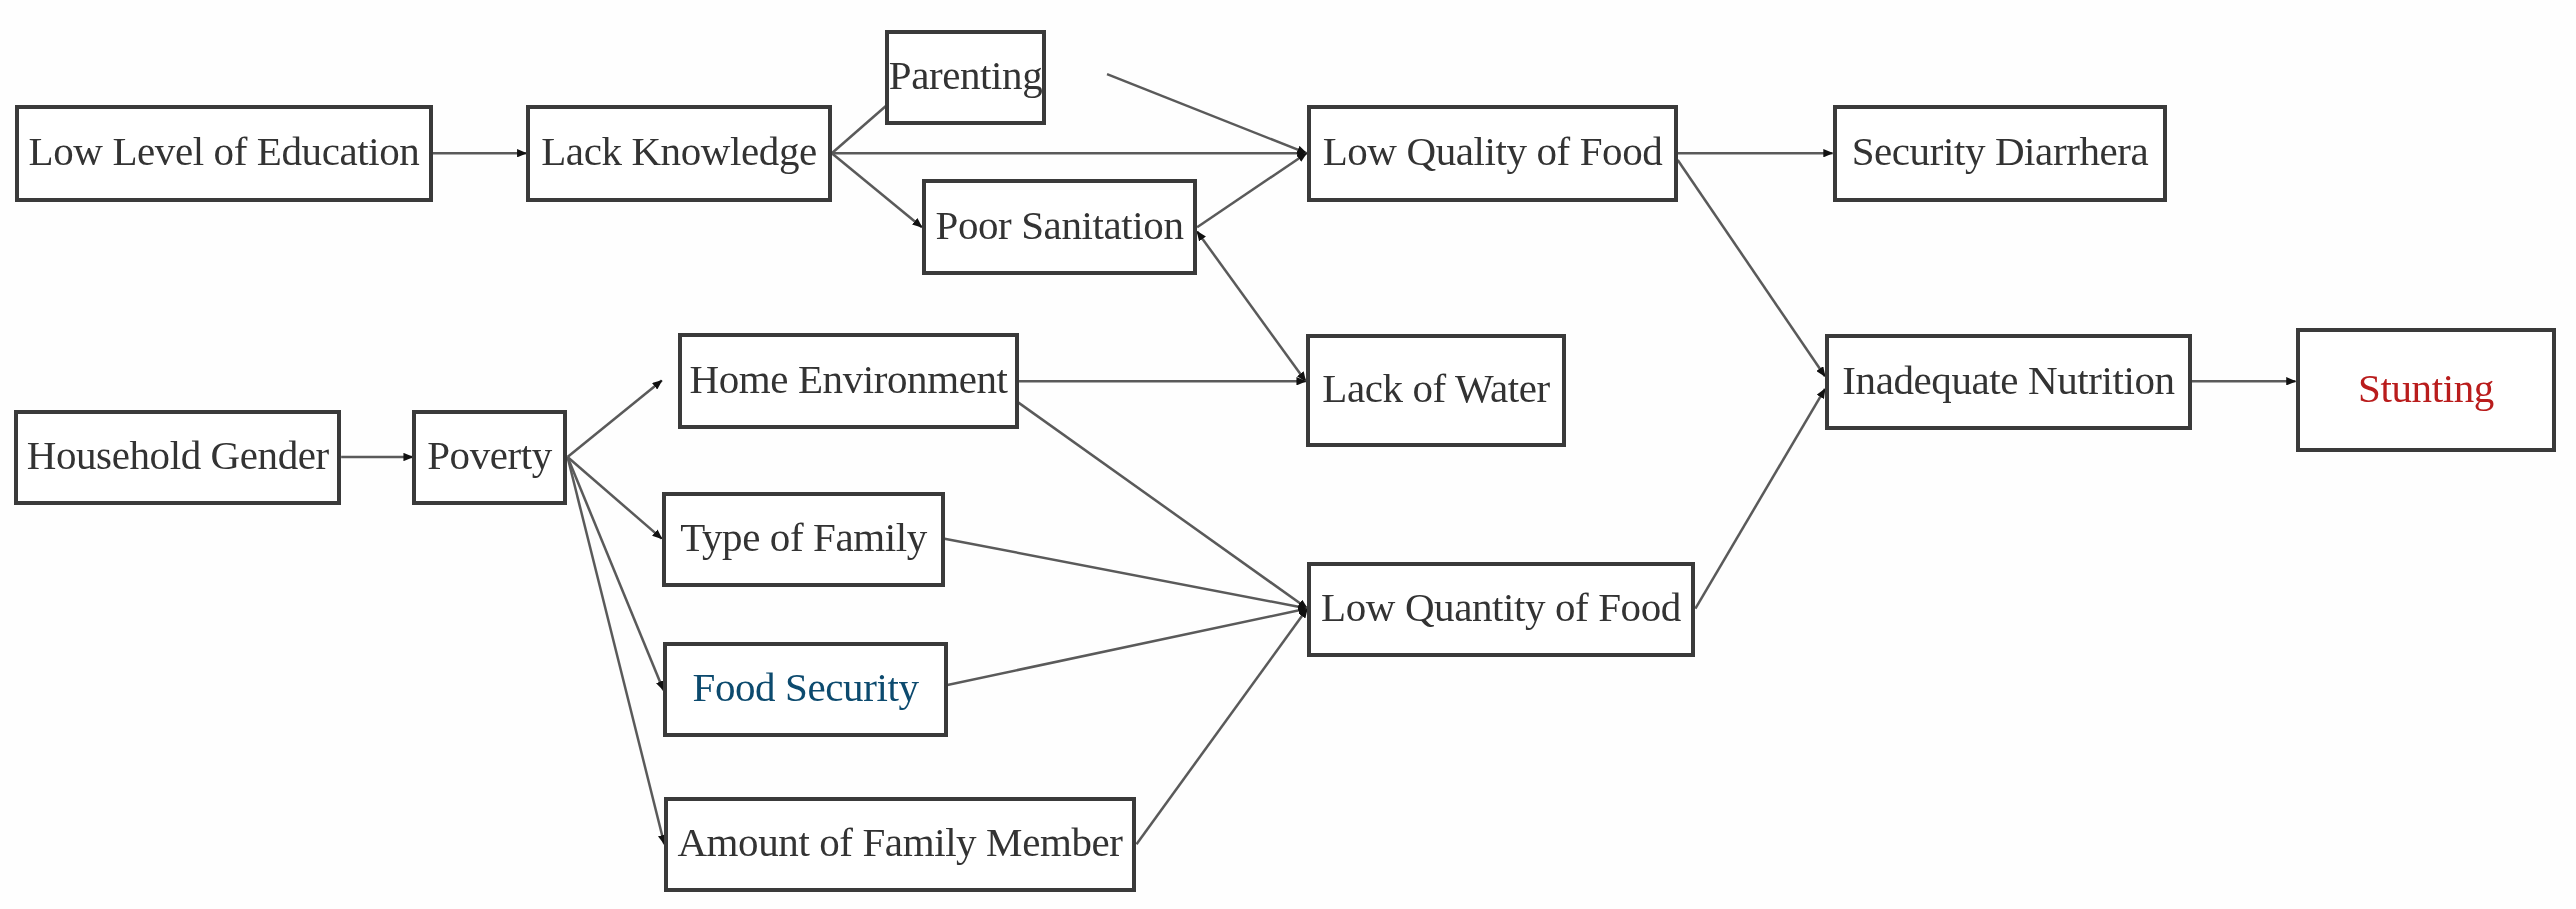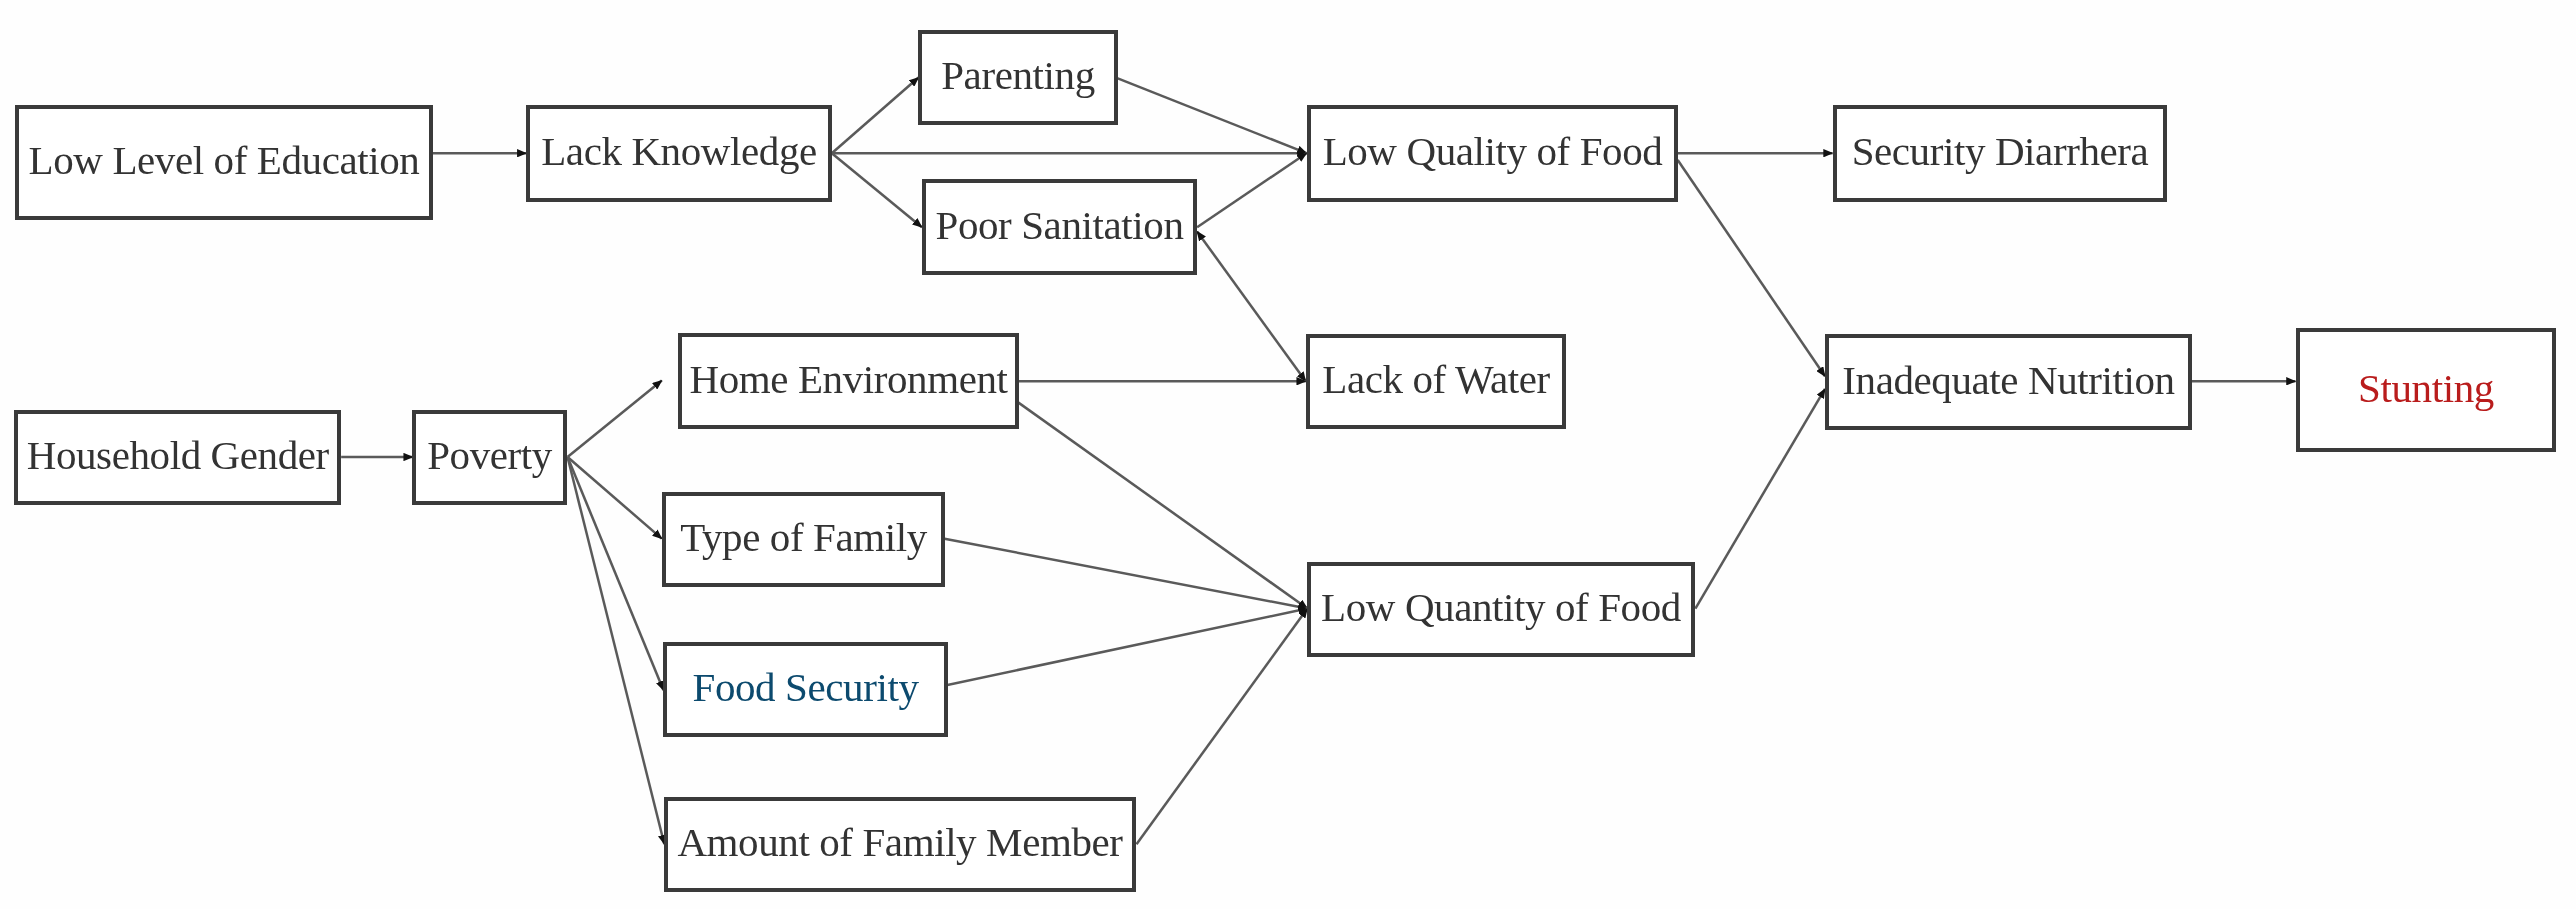--- a/index.html
+++ b/index.html
@@ -66,42 +66,42 @@
         <line x1="2604" y1="453" x2="2727" y2="453" stroke="#5a5a5a" stroke-width="3" marker-end="url(#arrow-end)"></line>
         <line x1="405" y1="543" x2="490" y2="543" stroke="#5a5a5a" stroke-width="3" marker-end="url(#arrow-end)"></line>
         <line x1="674" y1="543" x2="786" y2="452" stroke="#5a5a5a" stroke-width="3" marker-end="url(#arrow-end)"></line>
         <line x1="674" y1="543" x2="786" y2="640" stroke="#5a5a5a" stroke-width="3" marker-end="url(#arrow-end)"></line>
         <line x1="674" y1="543" x2="788" y2="820" stroke="#5a5a5a" stroke-width="3" marker-end="url(#arrow-end)"></line>
         <line x1="674" y1="543" x2="789" y2="1003" stroke="#5a5a5a" stroke-width="3" marker-end="url(#arrow-end)"></line>
       </g>
   </svg>
 
   <div id="node-layer">
-      <div class="node" style="left: 15px; top: 105px; width: 418px; height: 115px; border-color: rgb(58, 58, 58); color: rgb(51, 51, 51);">
+      <div class="node" style="left: 15px; top: 105px; width: 418px; height: 97px; border-color: rgb(58, 58, 58); color: rgb(51, 51, 51);">
         <span>Low Level of Education</span>
       </div>
       <div class="node" style="left: 526px; top: 105px; width: 306px; height: 97px; border-color: rgb(58, 58, 58); color: rgb(51, 51, 51);">
         <span>Lack Knowledge</span>
       </div>
-      <div class="node" style="left: 918px; top: 29.5px; width: 200px; height: 95px; border-color: rgb(58, 58, 58); color: rgb(51, 51, 51);">
+      <div class="node" style="left: 885px; top: 29.5px; width: 161px; height: 95px; border-color: rgb(58, 58, 58); color: rgb(51, 51, 51);">
         <span>Parenting</span>
       </div>
       <div class="node" style="left: 922px; top: 179px; width: 275px; height: 96px; border-color: rgb(58, 58, 58); color: rgb(51, 51, 51);">
         <span>Poor Sanitation</span>
       </div>
       <div class="node" style="left: 1307px; top: 105px; width: 371px; height: 97px; border-color: rgb(58, 58, 58); color: rgb(51, 51, 51);">
         <span>Low Quality of Food</span>
       </div>
       <div class="node" style="left: 1833px; top: 105px; width: 334px; height: 97px; border-color: rgb(58, 58, 58); color: rgb(51, 51, 51);">
         <span>Security Diarrhera</span>
       </div>
       <div class="node" style="left: 662px; top: 333px; width: 341px; height: 96px; border-color: rgb(58, 58, 58); color: rgb(51, 51, 51); margin-left: 16px;">
         <span>Home Environment</span>
       </div>
-      <div class="node" style="left: 1306px; top: 334px; width: 260px; height: 95px; border-color: rgb(58, 58, 58); color: rgb(51, 51, 51);">
+      <div class="node" style="left: 1306px; top: 334px; width: 260px; height: 113px; border-color: rgb(58, 58, 58); color: rgb(51, 51, 51);">
         <span>Lack of Water</span>
       </div>
       <div class="node" style="left: 1825px; top: 334px; width: 367px; height: 96px; border-color: rgb(58, 58, 58); color: rgb(51, 51, 51);">
         <span>Inadequate Nutrition</span>
       </div>
       <div class="node" style="left: 2296px; top: 328px; width: 260px; height: 124px; border-color: rgb(58, 58, 58); color: #b91c1c;">
         <span>Stunting</span>
       </div>
       <div class="node" style="left: 14.3px; top: 410px; width: 327px; height: 95px; border-color: rgb(58, 58, 58); color: rgb(51, 51, 51);">
         <span>Household Gender</span>

